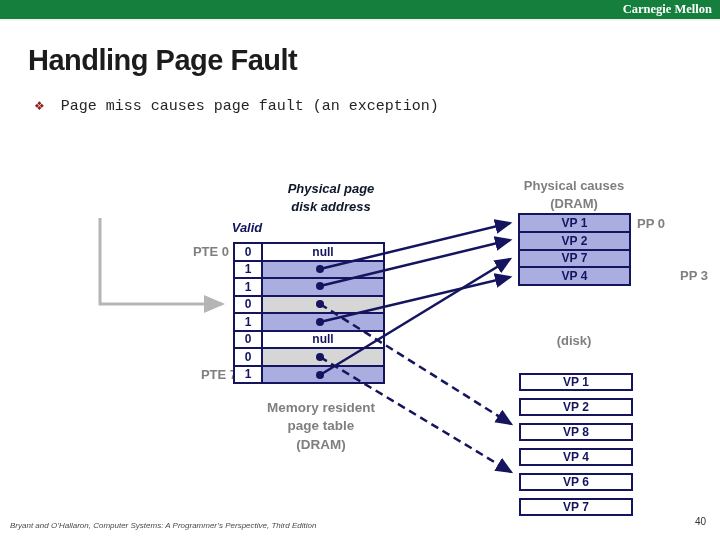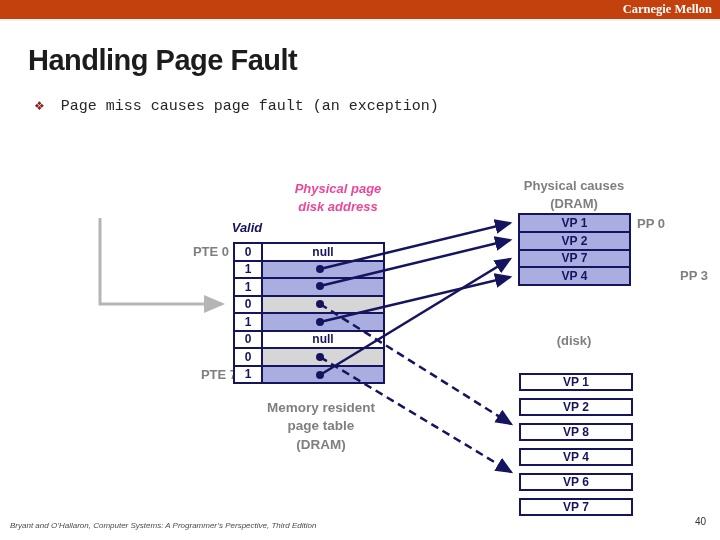--- a/index.html
+++ b/index.html
@@ -4,21 +4,21 @@
 <style>
   * { margin:0; padding:0; box-sizing:border-box; }
   html,body { width:720px; height:540px; }
   .slide {
     position:relative; width:720px; height:540px; background:#ffffff;
     font-family:"Liberation Sans", sans-serif; overflow:hidden;
   }
   .abs { position:absolute; }
 
   
-  .topbar { left:0; top:0; width:720px; height:21px; background:#c2410c;
+  .topbar { left:0; top:0; width:720px; height:21px; background:#15803d;
             display:flex; align-items:center; justify-content:flex-end;
             border-bottom:2px solid #f2f2f2; }
   .brand { color:#ffffff; font-family:"Liberation Serif", serif; font-weight:bold;
            font-size:12.5px; padding-right:8px; }
 
   .title { left:28px; top:44px; font-size:29px; font-weight:bold; color:#1c1c1c;
            letter-spacing:-0.5px; }
 
   .bullet-row { left:34px; top:98px; display:flex; align-items:center; gap:16px; }
   .bullet-glyph { color:#8e1a1a; font-size:12px; line-height:15px; }
@@ -26,22 +26,22 @@
 
   
   .va-box { left:36px; top:196px; width:128px; height:22px; background:#f2f2f2;
             border:2px solid #1a1a1a; display:flex; align-items:center; justify-content:center;
             font-size:13px; font-weight:bold; color:#111111; }
 
   .gray-label { color:#7f7f7f; font-weight:bold; font-size:13px; }
 
   .valid-hdr { left:214px; top:220px; width:66px; text-align:center;
                font-size:13px; font-weight:bold; font-style:italic; color:#15155f; }
-  .ppn-hdr { left:272px; top:180px; width:132px; text-align:center;
-             font-size:13px; font-weight:bold; font-style:italic; color:#ec4899; line-height:1.42; }
+  .ppn-hdr { left:265px; top:180px; width:132px; text-align:center;
+             font-size:13px; font-weight:bold; font-style:italic; color:#0f172a; line-height:1.42; }
   .ppn-hdr span { display:block; }
 
   .pte0-label { left:183px; top:244px; width:46px; text-align:right; }
   .pte7-label { left:191px; top:367px; width:46px; text-align:right; }
 
   
   .ptable { left:233px; top:242px; width:152px; height:142px; background:#15155f;
             border:2px solid #15155f; display:grid; grid-template-rows:repeat(8,1fr); gap:2px; }
   .pt-row { display:grid; grid-template-columns:26px 1fr; gap:2px; }
   .cell { display:flex; align-items:center; justify-content:center;

